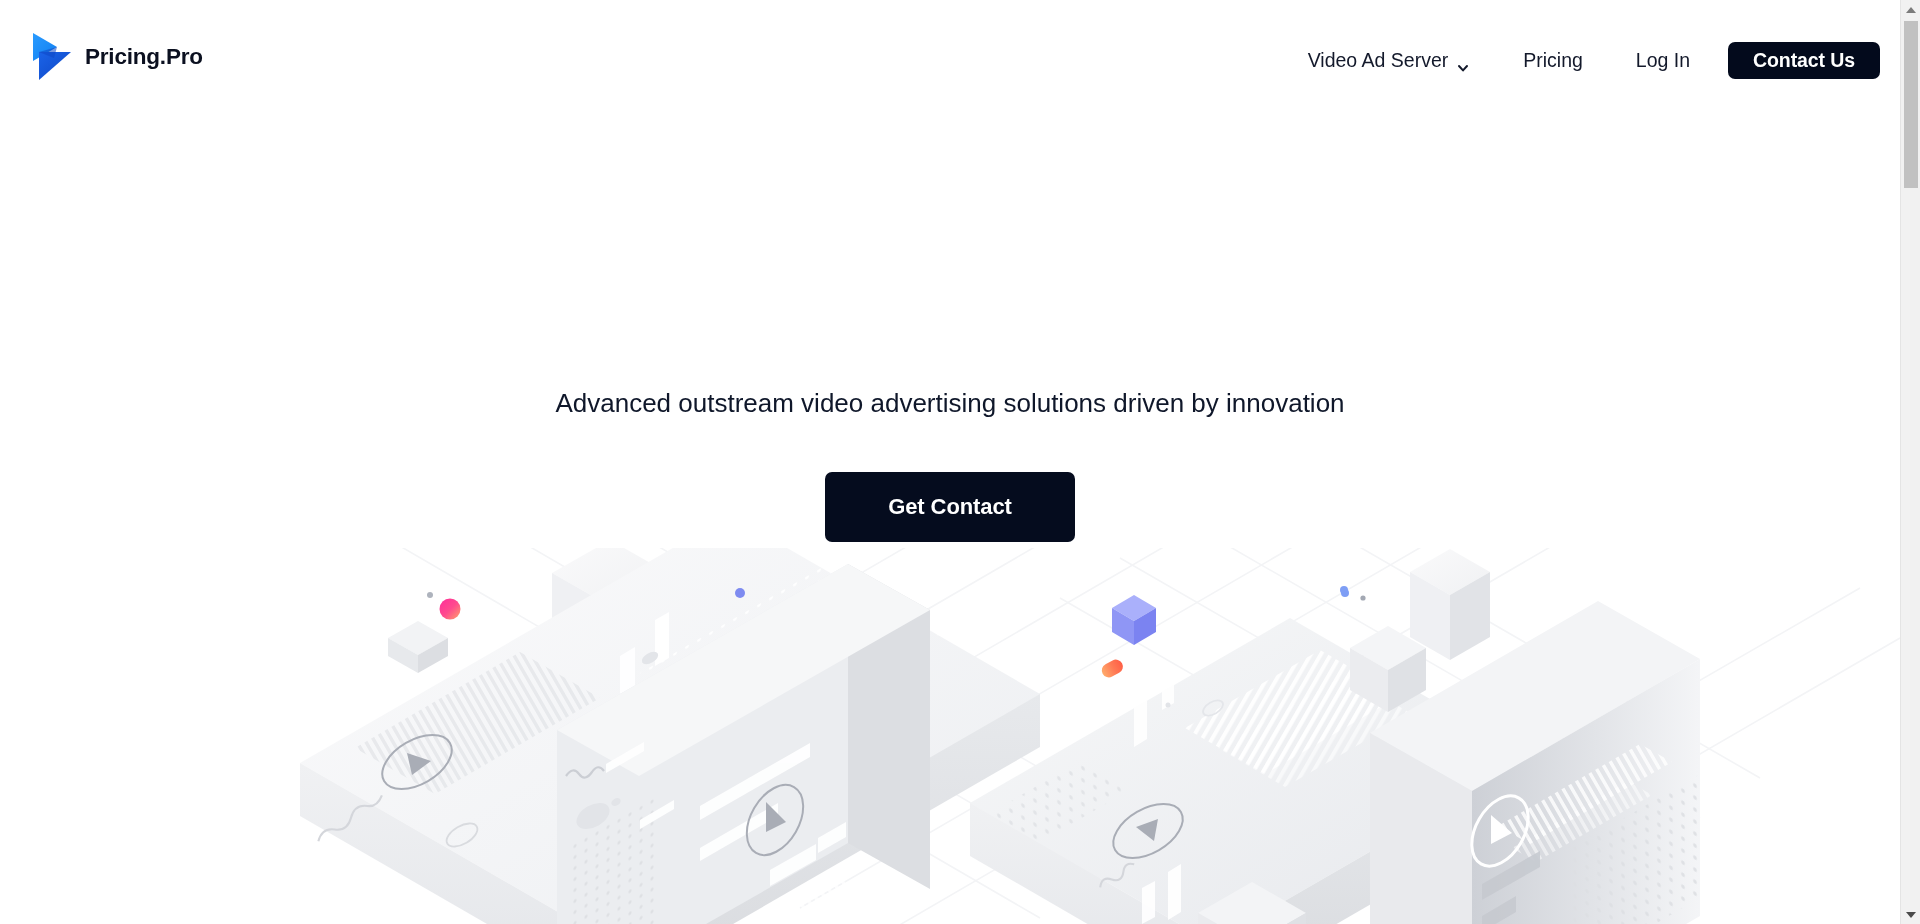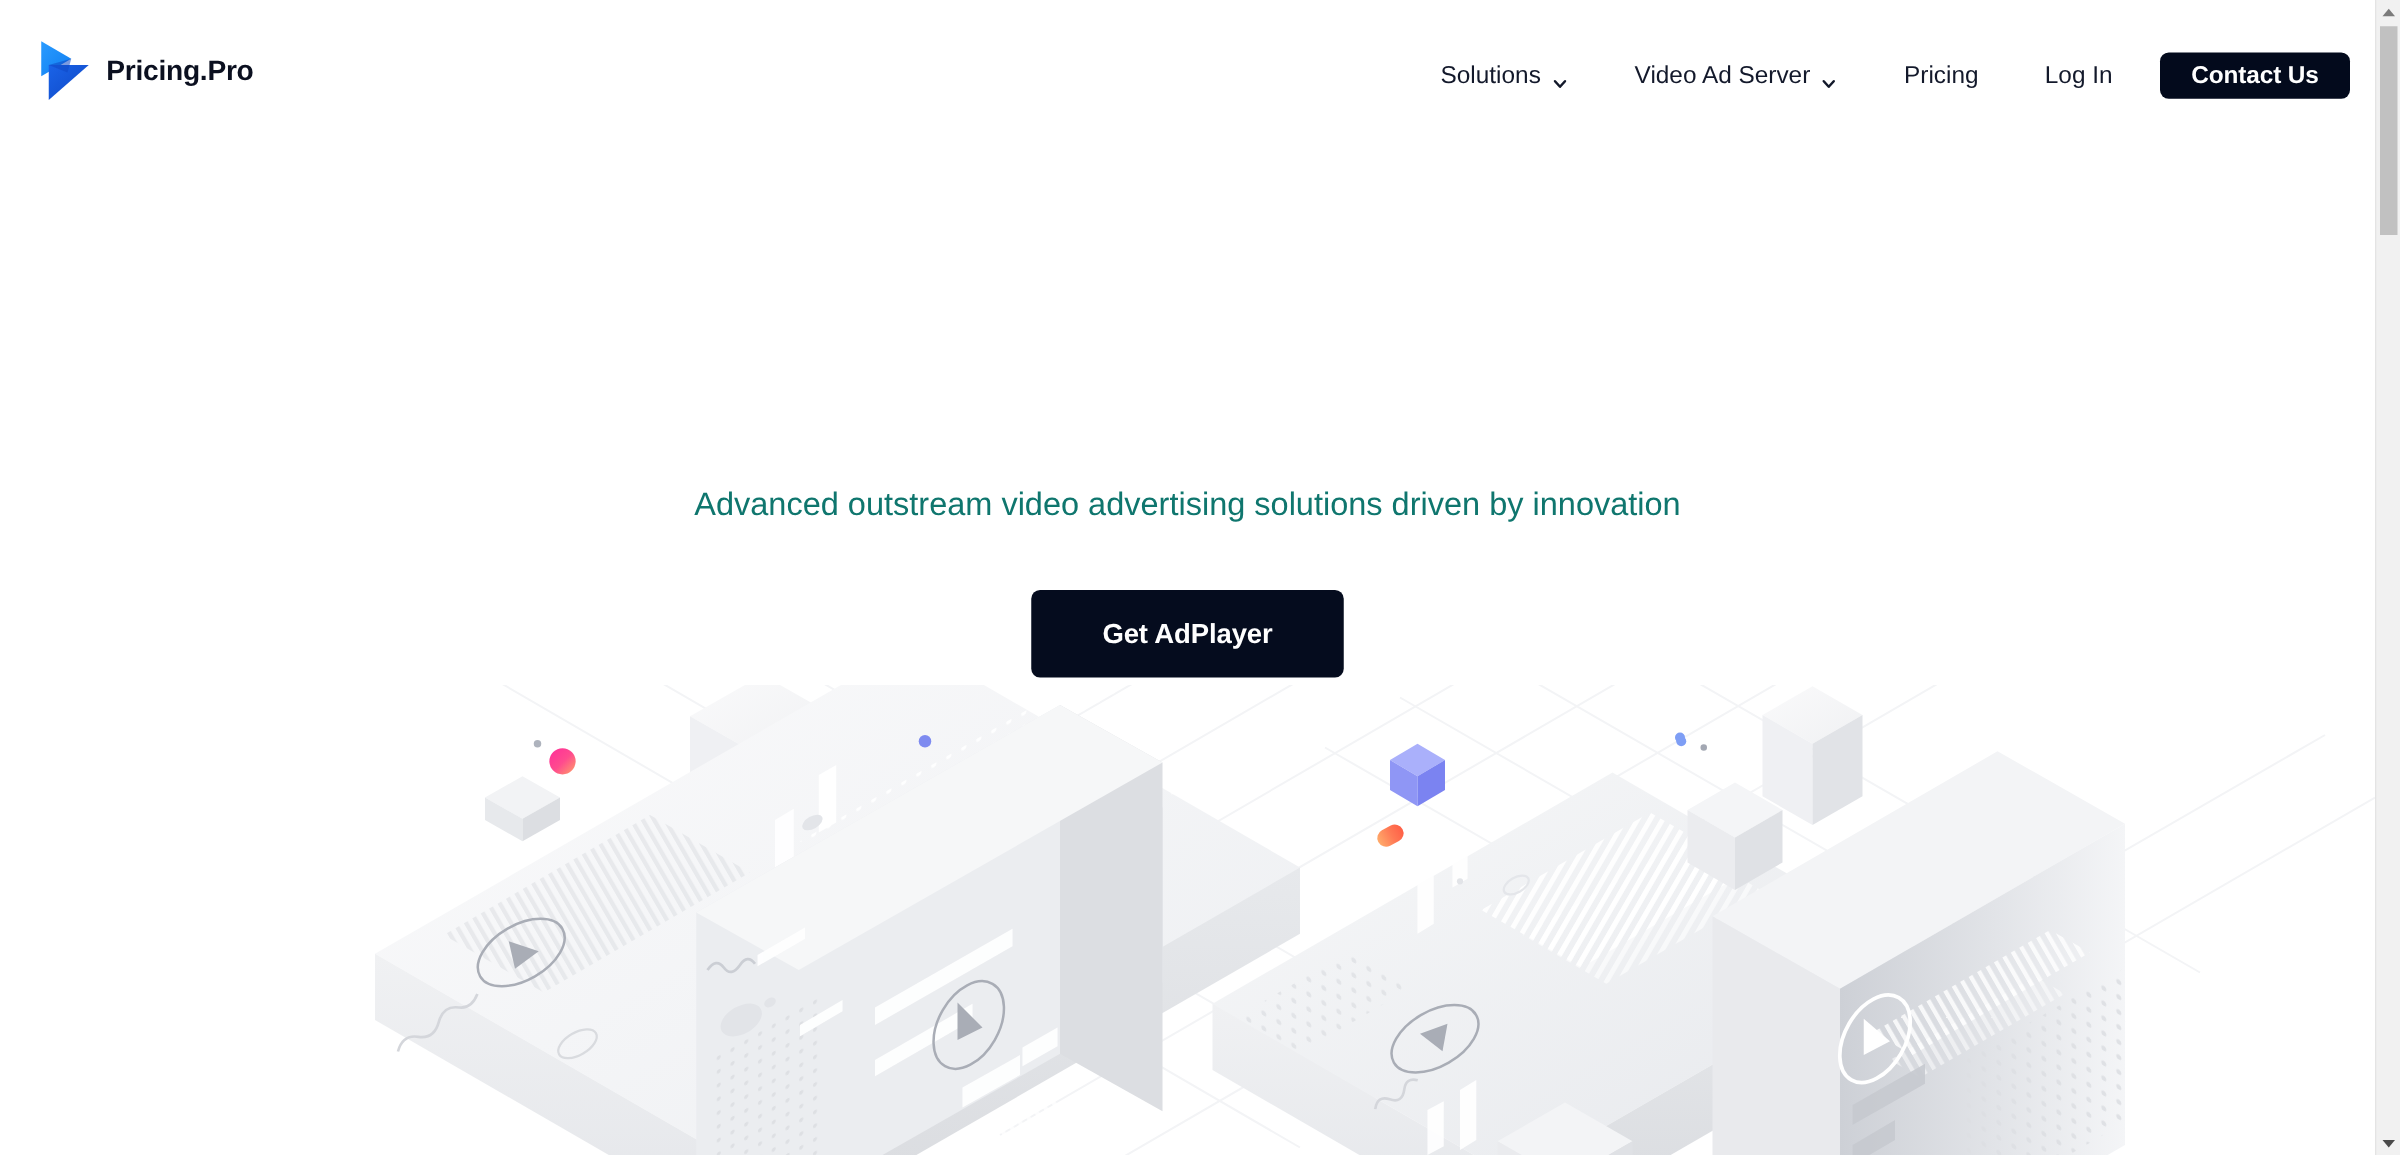--- a/index.html
+++ b/index.html
@@ -125,21 +125,21 @@
     font-weight:700;
     letter-spacing:0.2px;
     color:#0a1020;
     line-height:1;
   }
   .hero-sub {
     position:absolute;
     left:0; right:0; top:386px;
     font-size:26px;
     font-weight:400;
-    color:#0f766e;
+    color:#0f172a;
     line-height:1.35;
   }
   .hero-cta-wrap {
     position:absolute;
     left:0; right:0; top:472px;
     display:flex;
     justify-content:center;
   }
   .hero-cta {
     width:250px; height:70px;
@@ -469,21 +469,21 @@
             <ellipse cx="0" cy="0" rx="24" ry="38" fill="none" stroke="#ffffff" stroke-width="3" transform="rotate(30)"></ellipse>
             <path d="M-9 -16 L12 2 L-9 13 Z" fill="#ffffff"></path>
           </g>
         </g>
       </svg>
     </div>
 
     <section class="hero">
       <p class="hero-sub">Advanced outstream video advertising solutions driven by innovation</p>
       <div class="hero-cta-wrap">
-        <button class="hero-cta">Get AdPlayer</button>
+        <button class="hero-cta">Get Contact</button>
       </div>
     </section>
 
     <header class="header">
       <a class="brand" href="#">
         <span class="brand-mark">
           <svg width="40" height="49" viewBox="0 0 40 49" xmlns="http://www.w3.org/2000/svg">
             <defs>
               <linearGradient id="lgLight" x1="0" y1="0" x2="1" y2="1">
                 <stop offset="0%" stop-color="#2a9bff"></stop>
@@ -497,28 +497,20 @@
             <path d="M1 1 L25 15 L1 29 Z" fill="url(#lgLight)"></path>
             <path d="M7 20 L39 20 L7 48 Z" fill="url(#lgDark)"></path>
             <path d="M7 20 L25 15 L22 26 Z" fill="#0f47c4" opacity=".55"></path>
           </svg>
         </span>
         <span class="brand-name">Pricing.Pro</span>
       </a>
 
       <nav class="nav">
         <a class="nav-item" href="#">
-          <span>Solutions</span>
-          <span class="chev">
-            <svg width="12" height="12" viewBox="0 0 12 12">
-                <path d="M2 4 L6 8.4 L10 4" fill="none" stroke="#13192b" stroke-width="2" stroke-linecap="round" stroke-linejoin="round"></path>
-              </svg>
-          </span>
-        </a>
-        <a class="nav-item" href="#">
           <span>Video Ad Server</span>
           <span class="chev">
             <svg width="12" height="12" viewBox="0 0 12 12">
                 <path d="M2 4 L6 8.4 L10 4" fill="none" stroke="#13192b" stroke-width="2" stroke-linecap="round" stroke-linejoin="round"></path>
               </svg>
           </span>
         </a>
         <a class="nav-item" href="#">
           <span>Pricing</span>
         </a>

